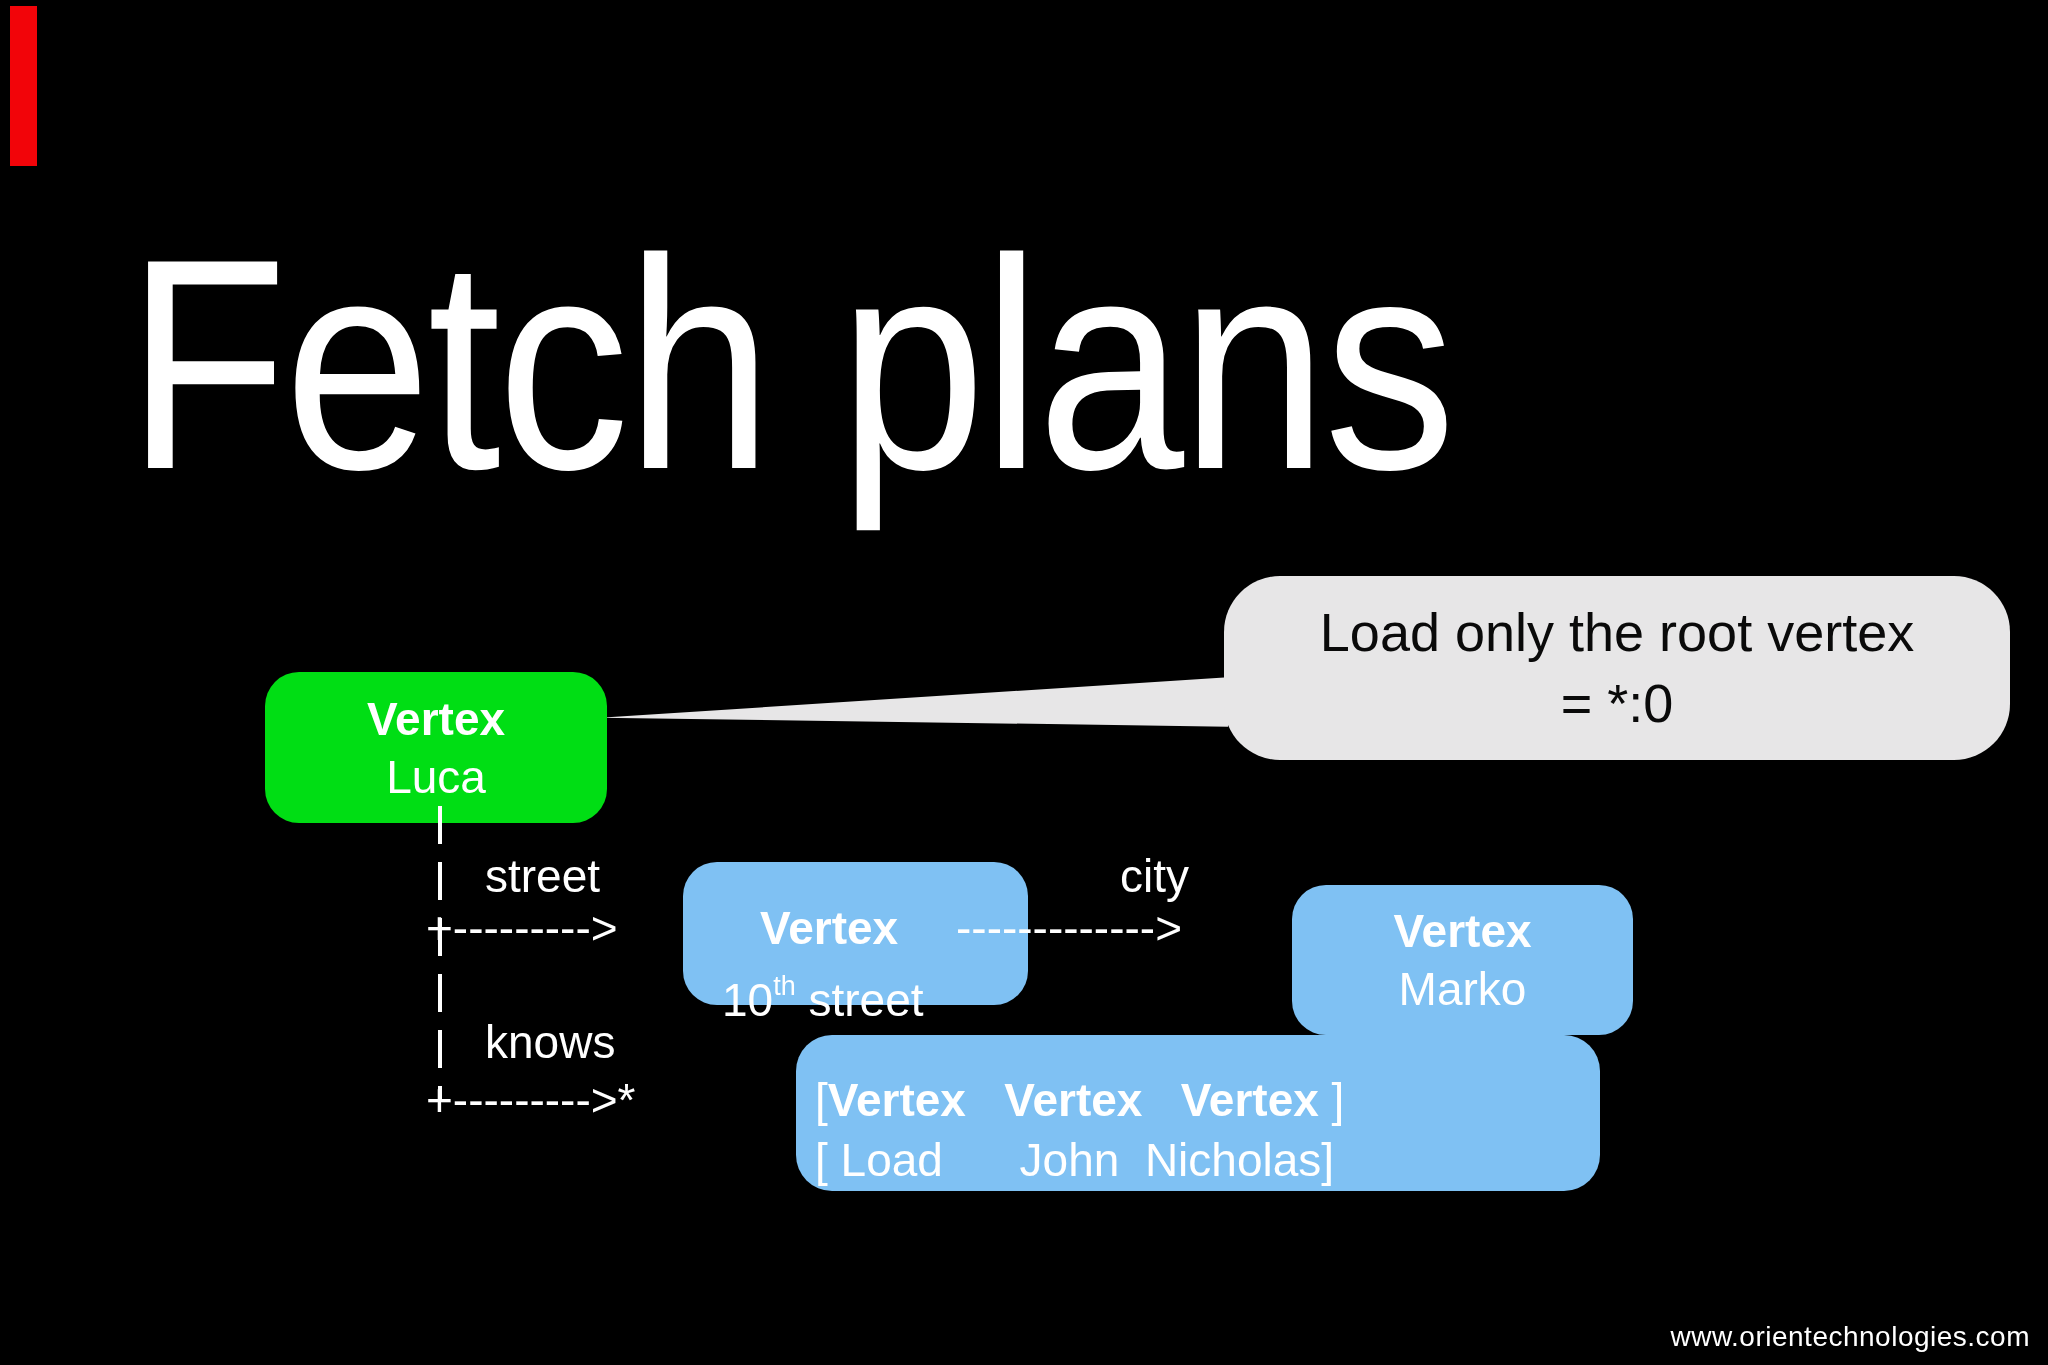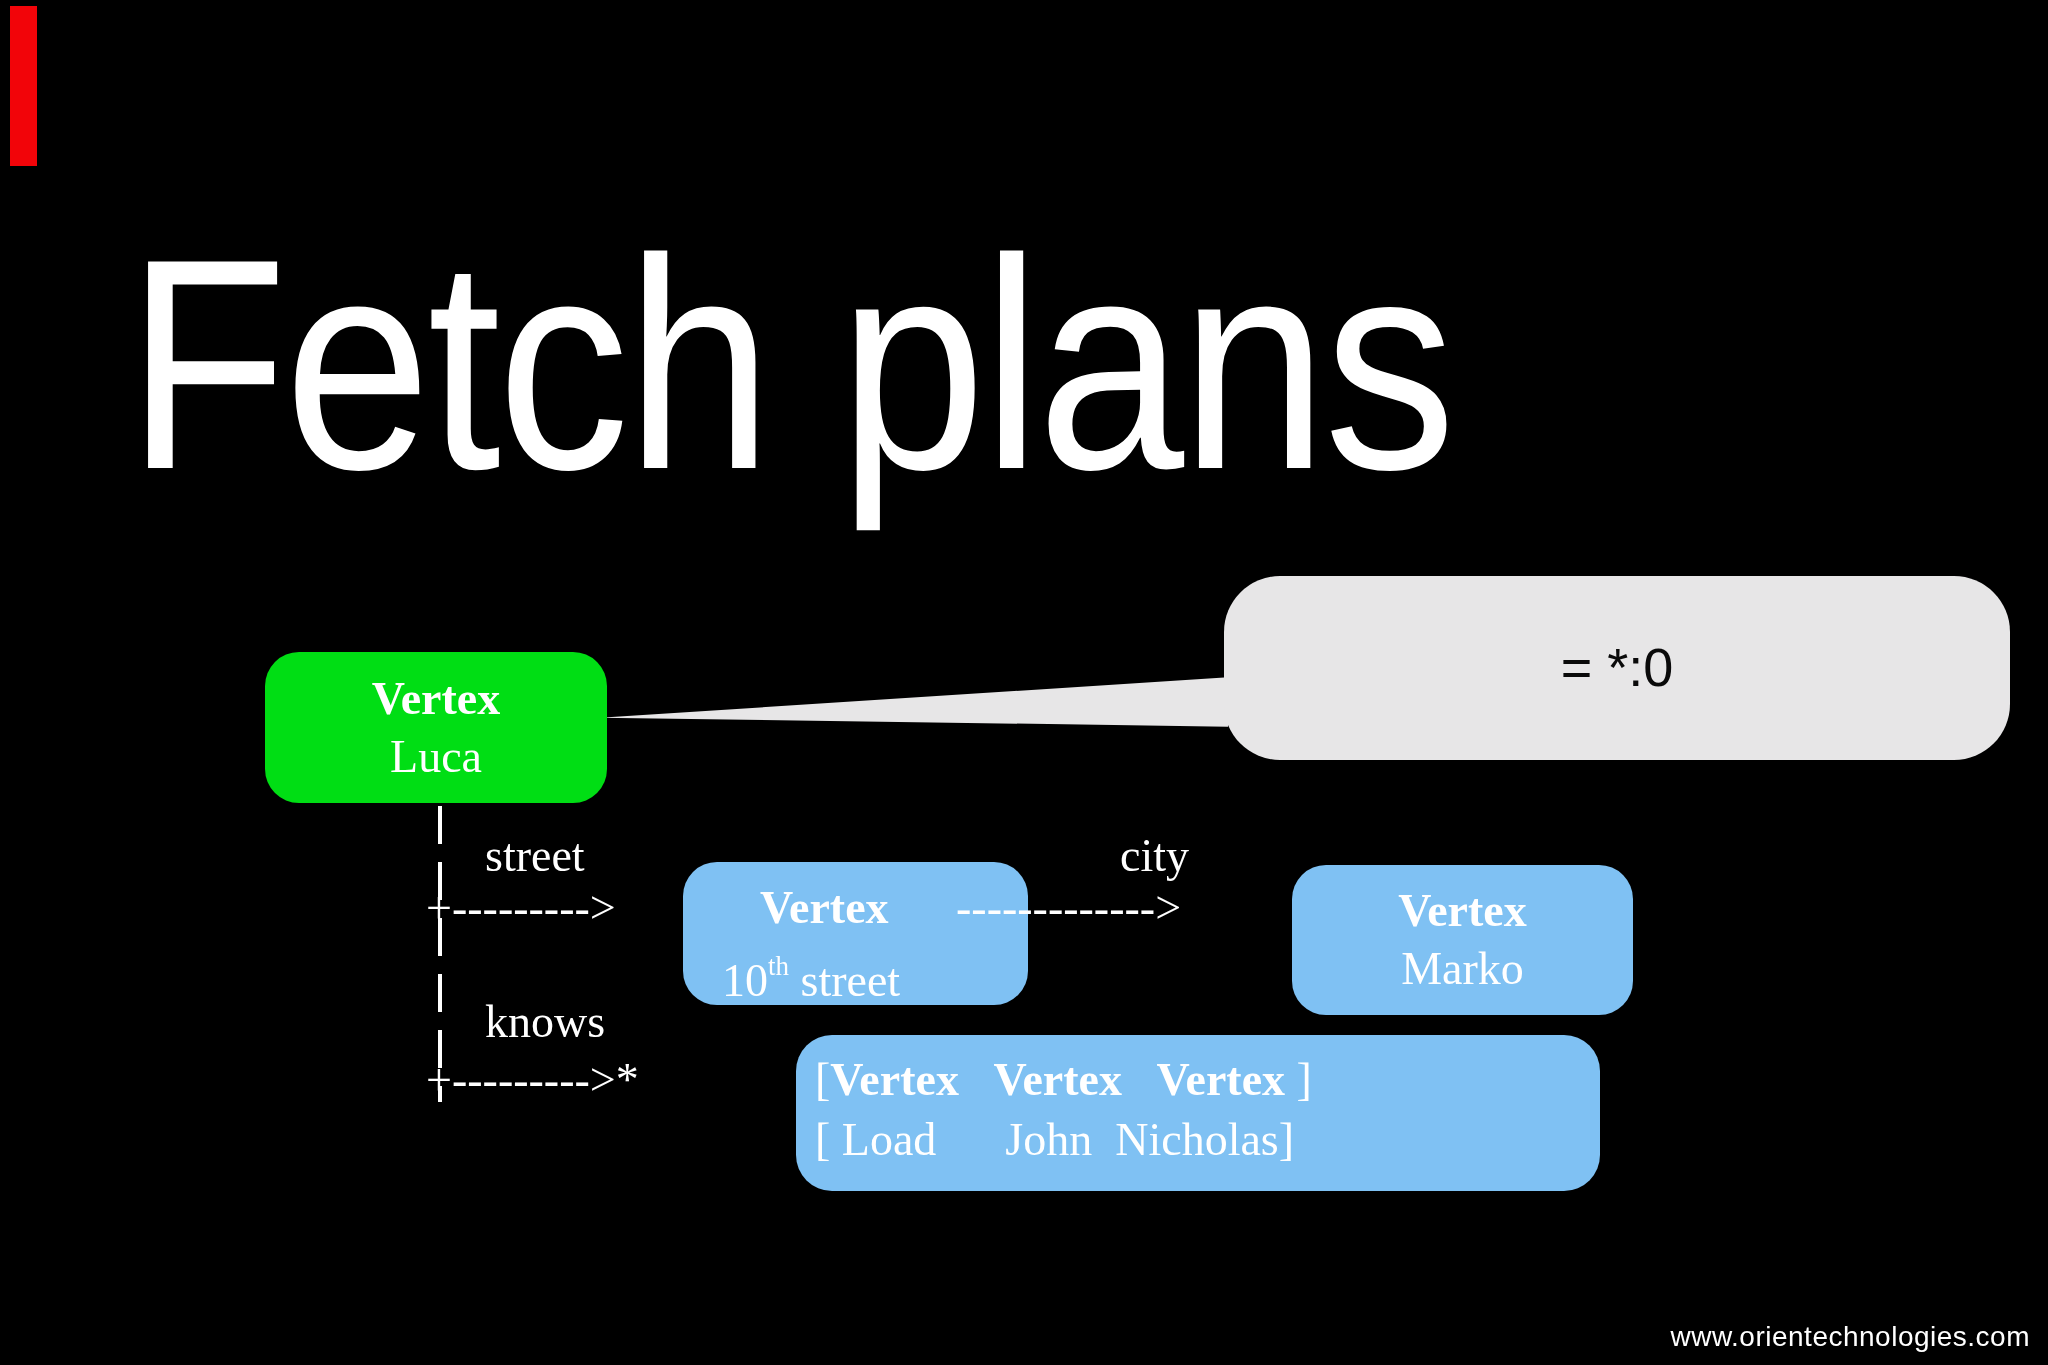--- a/index.html
+++ b/index.html
@@ -45,22 +45,22 @@
   .node{position:absolute;border-radius:34px;}
   .node-root{left:265px;top:652px;width:342px;height:151px;background:var(--accent-green);
     display:flex;flex-direction:column;align-items:center;justify-content:center;}
   .node-address{left:683px;top:862px;width:345px;height:143px;background:var(--accent-blue);}
   .node-city{left:1292px;top:865px;width:341px;height:150px;background:var(--accent-blue);
     display:flex;flex-direction:column;align-items:center;justify-content:center;}
   .node-list{left:796px;top:1035px;width:804px;height:156px;background:var(--accent-blue);border-radius:36px;}
   
   .mono{
     position:absolute;
-    font-family:Liberation Serif, serif;
-    font-size:46px;line-height:58px;color:var(--ink);white-space:pre;
+    font-family:Liberation Sans, sans-serif;
+    font-size:46px;line-height:58px;color:var(--ink);white-space:pre;margin-top:20px;
   }
   .bold{font-weight:700;}
   .sup{font-size:27px;vertical-align:21px;}
   
   .vline{
     position:absolute;left:438px;top:806px;width:4px;height:296px;
     background:repeating-linear-gradient(180deg,#ffffff 0 38px,transparent 38px 56px);
   }
   
   .footer{
@@ -74,20 +74,21 @@
 <div id="canvas">
 
   <div class="red-bar"></div>
 
   <div class="title-wrap">
     <span class="title">Fetch plans</span>
   </div>
 
   <div class="callout-tail"></div>
   <div class="callout">
+    <span>Load only the root vertex</span>
     <span>= *:0</span>
   </div>
 
   <div class="node node-root mono">
     <span class="bold">Vertex</span>
     <span>Luca</span>
   </div>
 
   <div class="node node-address"></div>
 

